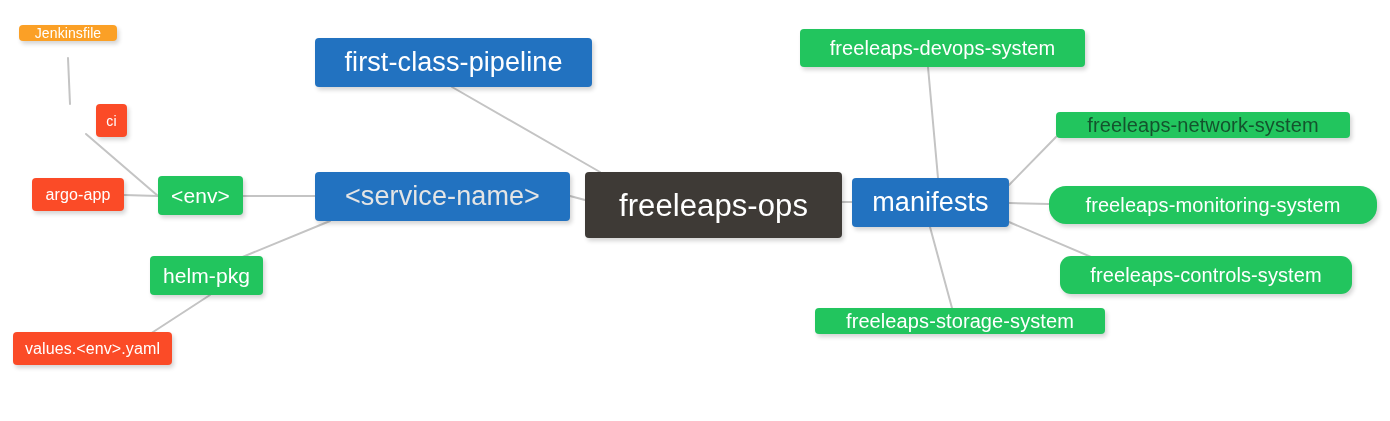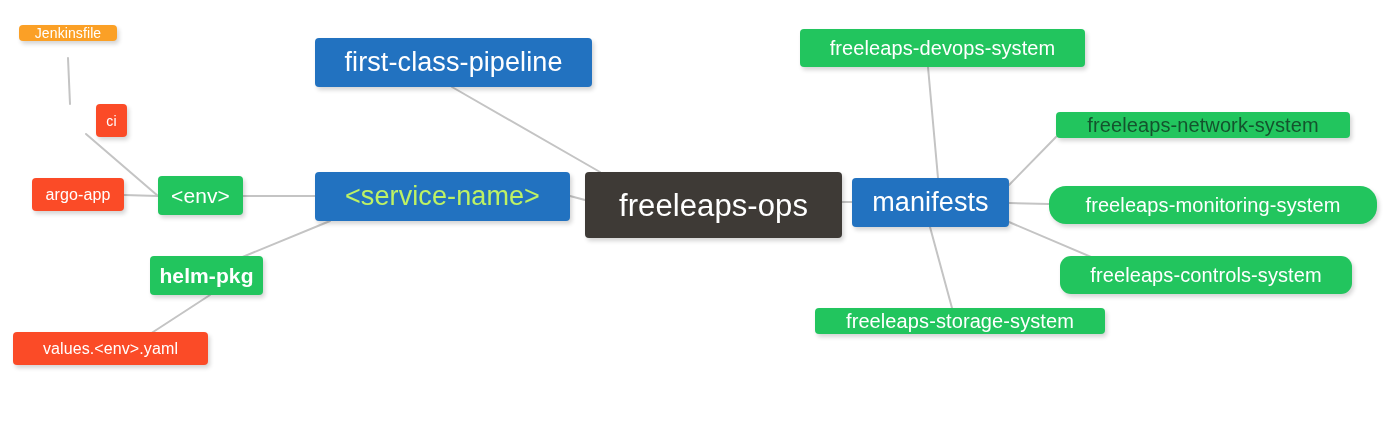--- a/index.html
+++ b/index.html
@@ -69,33 +69,33 @@
   <div id="node-layer">
       <div class="node" style="left: 19px; top: 25px; width: 98px; height: 16px; background: rgb(251, 160, 38); font-size: 14px; color: rgb(255, 255, 255);">
         <span class="node-label">Jenkinsfile</span>
       </div>
       <div class="node" style="left: 55px; top: 104px; width: 31px; height: 33px; background: rgb(251, 75, 39); font-size: 14px; color: rgb(255, 255, 255); margin-left: 41px;">
         <span class="node-label">ci</span>
       </div>
       <div class="node" style="left: 32px; top: 178px; width: 92px; height: 33px; background: rgb(251, 75, 39); font-size: 16px; color: rgb(255, 255, 255);">
         <span class="node-label">argo-app</span>
       </div>
-      <div class="node" style="left: 13px; top: 332px; width: 195px; height: 33px; background: rgb(251, 75, 39); font-size: 16px; color: rgb(255, 255, 255);">
+      <div class="node" style="left: 13px; top: 332px; width: 159px; height: 33px; background: rgb(251, 75, 39); font-size: 16px; color: rgb(255, 255, 255);">
         <span class="node-label">values.&lt;env&gt;.yaml</span>
       </div>
       <div class="node" style="left: 158px; top: 176px; width: 85px; height: 39px; background: rgb(34, 197, 94); font-size: 21px; color: rgb(255, 255, 255);">
         <span class="node-label">&lt;env&gt;</span>
       </div>
-      <div class="node" style="left: 150px; top: 256px; width: 113px; height: 39px; background: rgb(34, 197, 94); font-size: 21px; color: rgb(255, 255, 255); font-weight: bold;">
+      <div class="node" style="left: 150px; top: 256px; width: 113px; height: 39px; background: rgb(34, 197, 94); font-size: 21px; color: rgb(255, 255, 255);">
         <span class="node-label">helm-pkg</span>
       </div>
       <div class="node" style="left: 315px; top: 38px; width: 277px; height: 49px; background: rgb(34, 114, 192); font-size: 27px; color: rgb(255, 255, 255);">
         <span class="node-label">first-class-pipeline</span>
       </div>
-      <div class="node" style="left: 315px; top: 172px; width: 255px; height: 49px; background: rgb(34, 114, 192); font-size: 27px; color: #bef264;">
+      <div class="node" style="left: 315px; top: 172px; width: 255px; height: 49px; background: rgb(34, 114, 192); font-size: 27px; color: #e5e5e5;">
         <span class="node-label">&lt;service-name&gt;</span>
       </div>
       <div class="node" style="left: 585px; top: 172px; width: 257px; height: 66px; background: rgb(62, 58, 54); font-size: 31px; color: rgb(255, 255, 255);">
         <span class="node-label">freeleaps-ops</span>
       </div>
       <div class="node" style="left: 852px; top: 178px; width: 157px; height: 49px; background: rgb(34, 114, 192); font-size: 27px; color: rgb(255, 255, 255);">
         <span class="node-label">manifests</span>
       </div>
       <div class="node" style="left: 800px; top: 29px; width: 285px; height: 38px; background: rgb(34, 197, 94); font-size: 20px; color: rgb(255, 255, 255); text-align: center;">
         <span class="node-label">freeleaps-devops-system</span>

